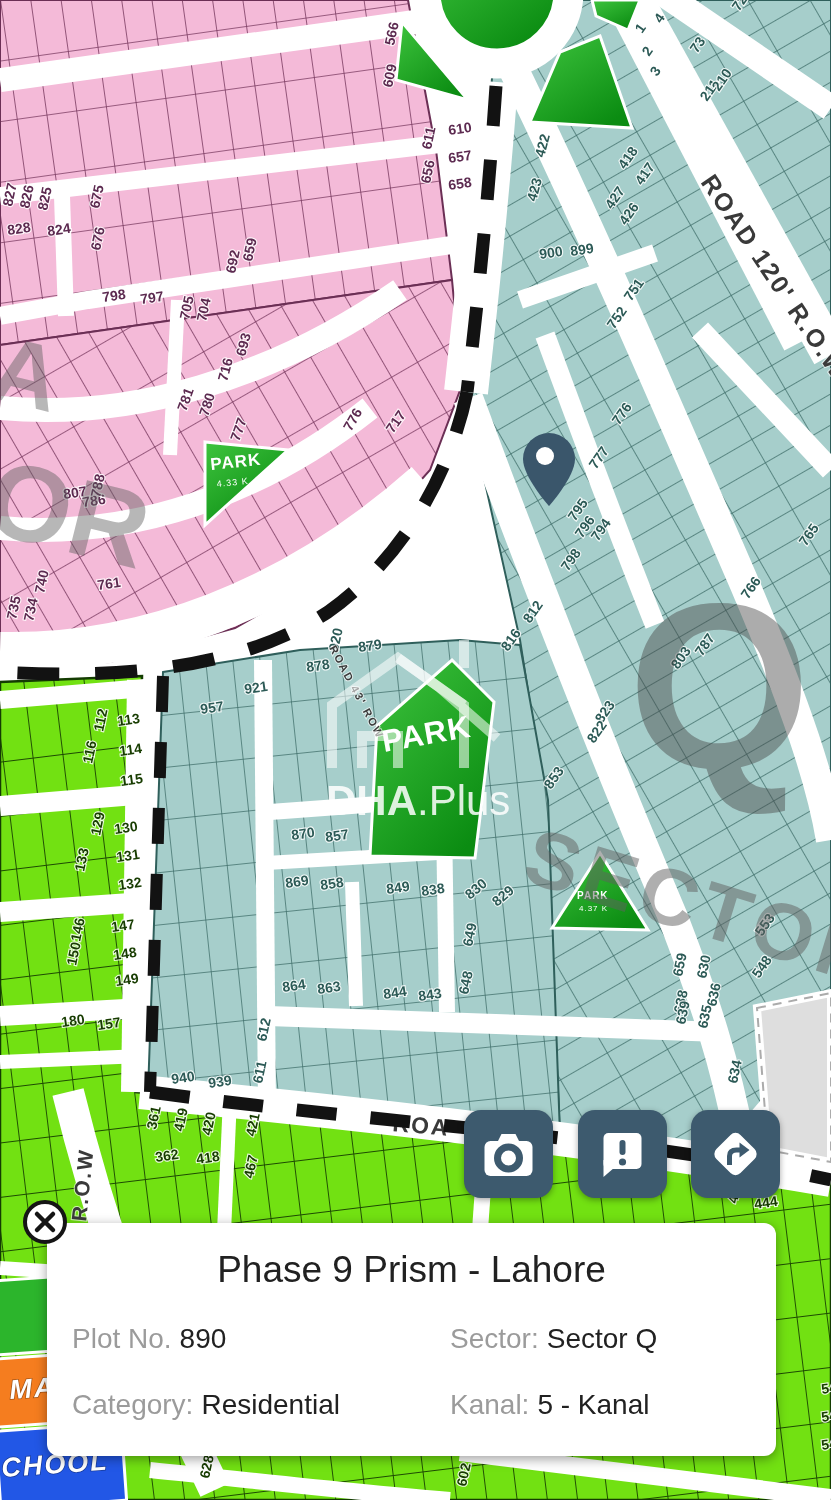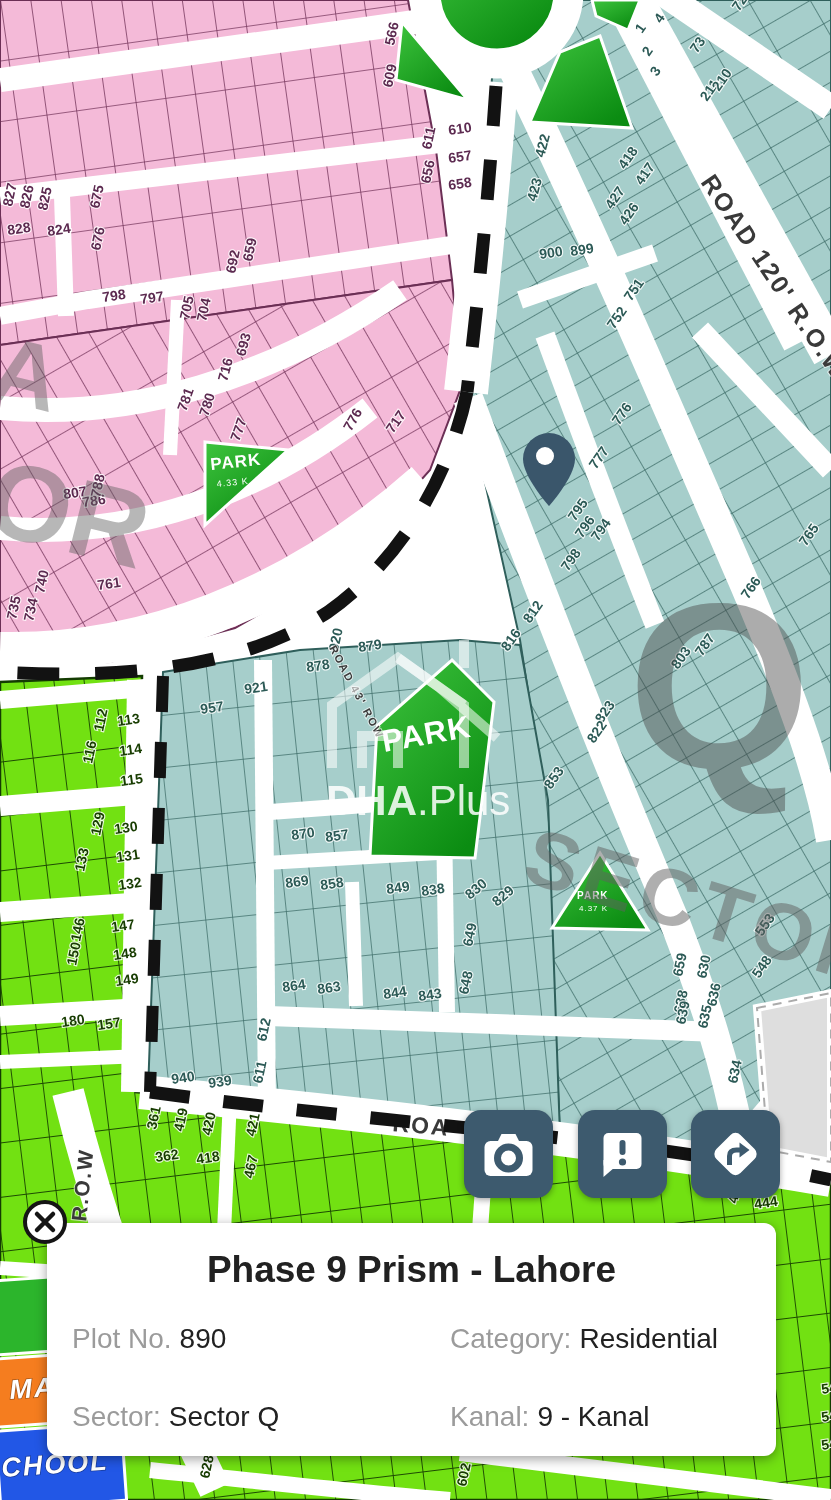--- a/index.html
+++ b/index.html
@@ -25,22 +25,22 @@
       paint-order:stroke;stroke:rgba(0,0,0,.35);stroke-width:1.5px;}
 
   
   .btn{position:absolute;width:89px;height:88px;background:#3d5a6e;border-radius:17px;
        box-shadow:0 2px 6px rgba(0,0,0,.35);cursor:pointer;}
   .btn svg{display:block;}
 
   
   .card{position:absolute;left:47px;top:1223px;width:729px;height:233px;background:#ffffff;
         border-radius:12px;box-shadow:0 3px 12px rgba(0,0,0,.38);}
-  .card-title{margin-top:26px;text-align:center;font-size:37px;color:#212121;font-weight:700;}
-  .card-grid{display:grid;grid-template-columns:378px auto;row-gap:46px;margin-top:32px;padding:0 25px;}
+  .card-title{margin-top:26px;text-align:center;font-size:37px;color:#212121;font-weight:400;}
+  .card-grid{display:grid;grid-template-columns:378px auto;row-gap:34px;margin-top:32px;padding:0 25px;}
   .f-lab{font-size:28px;color:#9b9b9b;}
   .f-val{font-size:28px;color:#212121;margin-left:8px;}
 
   .close-btn{position:absolute;left:22px;top:1199px;width:46px;height:46px;cursor:pointer;}
 </style>
 </head>
 <body>
 
 <div id="screen">
 
@@ -345,27 +345,27 @@
     </svg>
   </div>
 
   <div class="card">
     <div class="card-title">Phase 9 Prism - Lahore</div>
     <div class="card-grid">
       <div>
         <span class="f-lab">Plot No.</span><span class="f-val">890</span>
       </div>
       <div>
+        <span class="f-lab">Sector:</span><span class="f-val">Sector Q</span>
+      </div>
+      <div>
         <span class="f-lab">Category:</span><span class="f-val">Residential</span>
       </div>
       <div>
-        <span class="f-lab">Sector:</span><span class="f-val">Sector Q</span>
-      </div>
-      <div>
-        <span class="f-lab">Kanal:</span><span class="f-val">9 - Kanal</span>
+        <span class="f-lab">Kanal:</span><span class="f-val">5 - Kanal</span>
       </div>
     </div>
   </div>
 
   <div class="close-btn">
     <svg width="46" height="46" viewBox="0 0 46 46">
       <circle cx="23" cy="23" r="20" fill="#ffffff" stroke="#151515" stroke-width="4"></circle>
       <path d="M15,15 L31,31 M31,15 L15,31" stroke="#151515" stroke-width="4.5" stroke-linecap="round"></path>
     </svg>
   </div>

